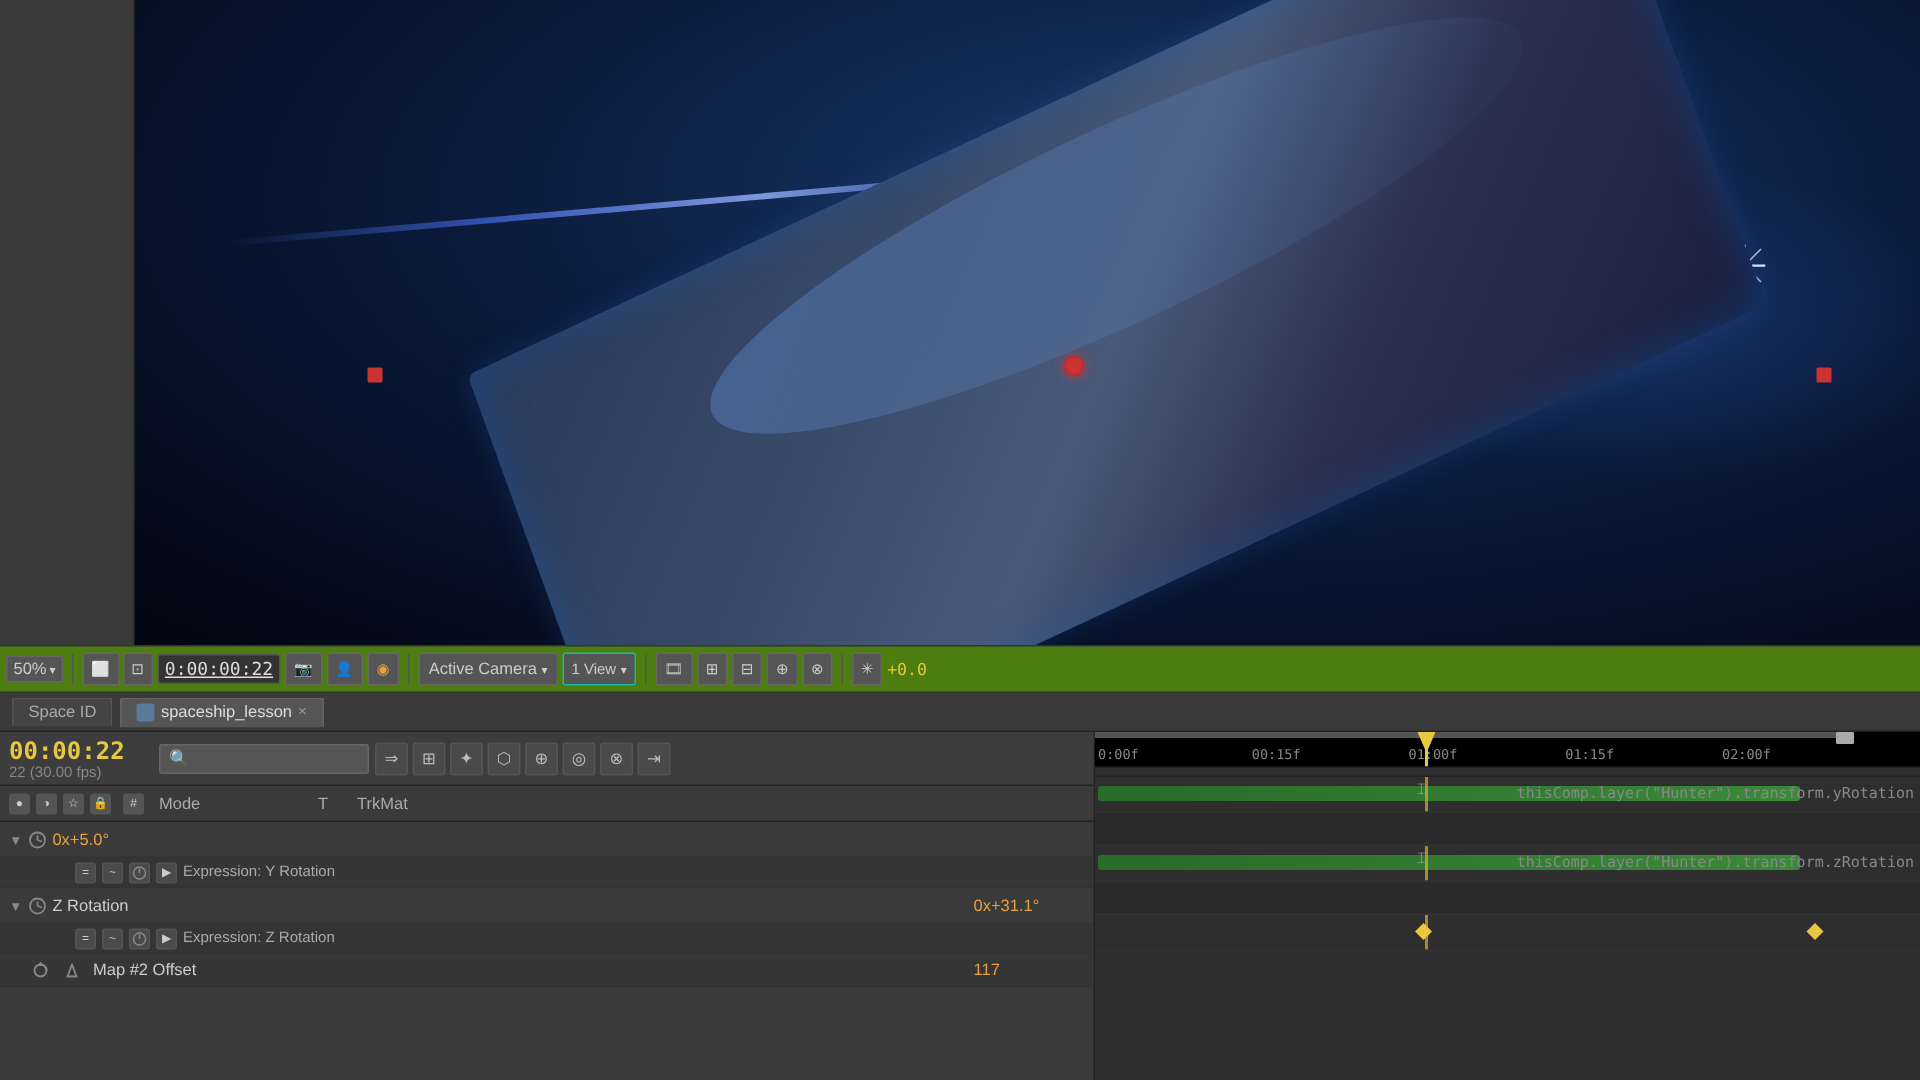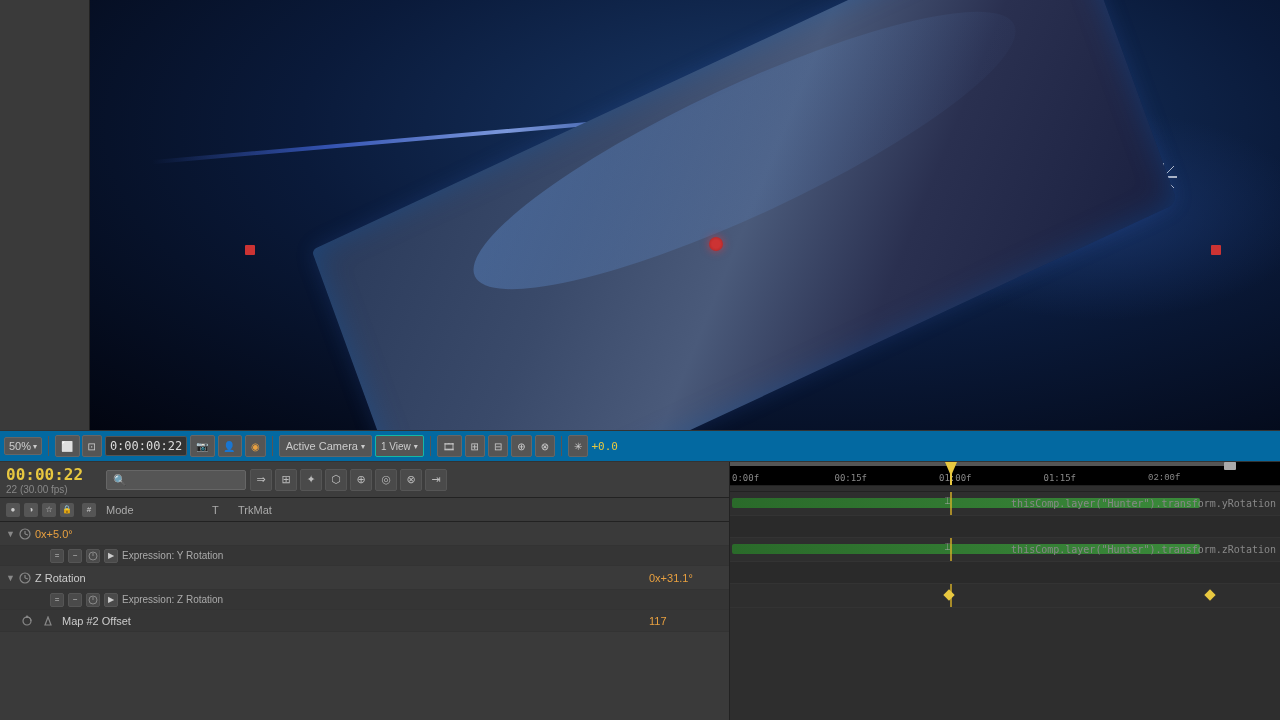--- a/index.html
+++ b/index.html
@@ -129,21 +129,21 @@
       height: 10px;
       background: #cc3333;
       border-radius: 1px;
     }
 
     
     .toolbar {
       display: flex;
       align-items: center;
       height: 32px;
-      background: #0369a1;
+      background: #4d7c0f;
       border-top: 1px solid #333;
       border-bottom: 1px solid #333;
       padding: 0 4px;
       gap: 3px;
       flex-shrink: 0;
     }
 
     .toolbar-group {
       display: flex;
       align-items: center;
@@ -187,20 +187,21 @@
     }
 
     .toolbar-timecode {
       color: #ddd;
       font-family: monospace;
       font-size: 12px;
       padding: 2px 4px;
       background: #333;
       border: 1px solid #555;
       border-radius: 2px;
+      text-decoration: underline;
     }
 
     .zoom-display {
       color: #ccc;
       font-size: 11px;
       padding: 2px 4px;
       background: #555;
       border: 1px solid #666;
       border-radius: 2px;
       display: flex;
@@ -604,20 +605,30 @@
     <div class="toolbar-btn">🎞</div>
     <div class="toolbar-btn">⊞</div>
     <div class="toolbar-btn">⊟</div>
     <div class="toolbar-btn">⊕</div>
     <div class="toolbar-btn">⊗</div>
     <div class="toolbar-separator"></div>
     <div class="toolbar-btn">✳</div>
     <div class="plus-value">+0.0</div>
   </div>
 
+  <div class="comp-tabs">
+    <div class="comp-tab-inactive">
+      <span>Space ID</span>
+    </div>
+    <div class="comp-tab-active">
+      <span style="width:12px;height:12px;background:#5a7a9a;border-radius:2px;display:inline-block;"></span>
+      <span>spaceship_lesson</span>
+      <span class="tab-close">×</span>
+    </div>
+  </div>
 
   <div class="timeline-panel">
 
     <div class="timeline-left">
 
       <div class="timeline-controls">
         <div style="display:flex;flex-direction:column;margin-right:6px;">
           <span class="timecode-display">00:00:22</span>
           <span class="fps-display">22 (30.00 fps)</span>
         </div>
@@ -725,21 +736,21 @@
       <div class="timeline-ruler">
         <div class="ruler-marks">
 
           <div style="position:absolute;top:0;left:0;right:8%;height:4px;background:#555;"></div>
           <div style="position:absolute;top:0;right:8%;width:12px;height:8px;background:#aaa;border-radius:1px;"></div>
 
           <span class="ruler-label" style="position:absolute;left:2px;bottom:2px;">0:00f</span>
           <span class="ruler-label" style="position:absolute;left:19%;bottom:2px;">00:15f</span>
           <span class="ruler-label" style="position:absolute;left:38%;bottom:2px;">01:00f</span>
           <span class="ruler-label" style="position:absolute;left:57%;bottom:2px;">01:15f</span>
-          <span class="ruler-label" style="position:absolute;left:76%;bottom:2px;font-family:Liberation Mono, monospace;">02:00f</span>
+          <span class="ruler-label" style="position:absolute;left:76%;bottom:2px;">02:00f</span>
 
           <div style="position:absolute;top:0;left:40%;width:2px;height:100%;background:#e8c840;z-index:10;">
             <div style="width:12px;height:14px;background:#e8c840;position:absolute;top:0;left:-5px;clip-path:polygon(50% 100%, 0 0, 100% 0);"></div>
           </div>
         </div>
       </div>
 
       <div style="height:6px;background:#2e2e2e;border-bottom:1px solid #222;"></div>
 
       <div class="track-row" style="position:relative;overflow:hidden;">

